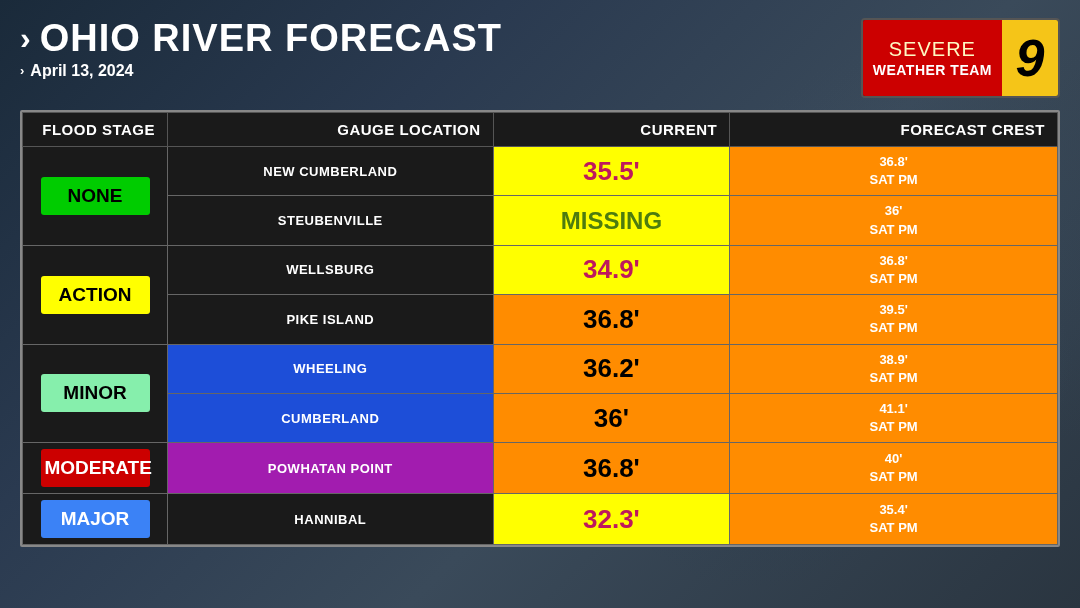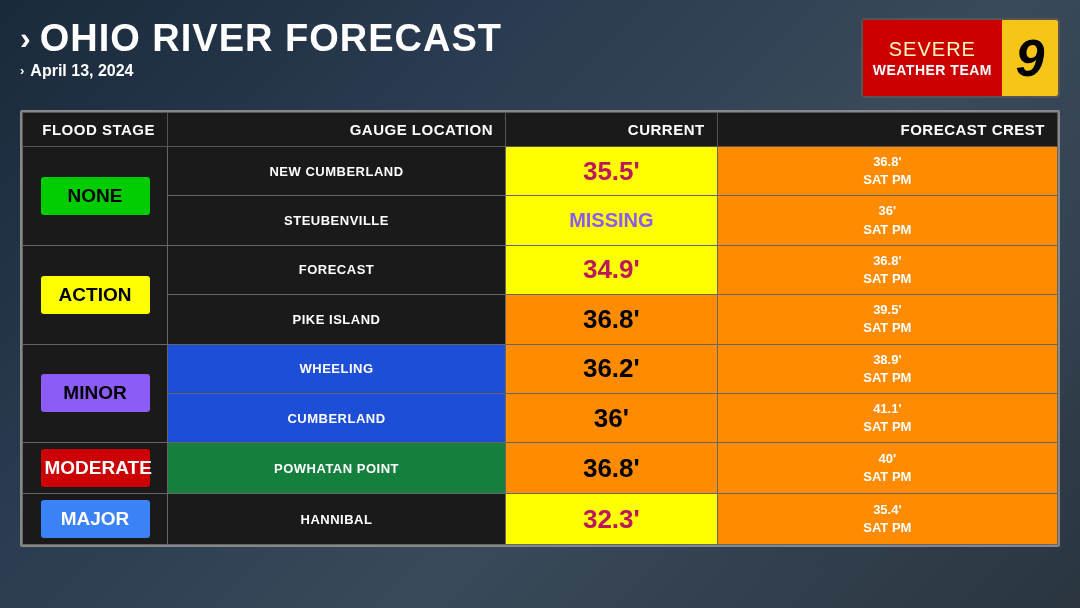--- a/index.html
+++ b/index.html
@@ -176,44 +176,44 @@
       border-radius: 3px;
       font-weight: 900;
       font-size: 19px;
       color: #000000;
       width: 109px;
       text-align: center;
     }
 
     .badge-none { background: #00cc00; color: #000; }
     .badge-action { background: #ffff00; color: #000; }
-    .badge-minor { background: #8b5cf6; color: #000; }
+    .badge-minor { background: #86efac; color: #000; }
     .badge-moderate { background: #cc0000; color: #fff; }
     .badge-major { background: #3b82f6; color: #fff; }
 
     .gauge-cell {
       background: #1a1a1a;
       color: #ffffff;
       font-size: 13px;
       font-weight: 700;
       letter-spacing: 0.5px;
     }
 
     
     .current-yellow { background: #ffff00; color: #be185d; font-size: 26px; font-weight: 900; }
-    .current-missing { background: #ffff00; color: #8b5cf6; font-size: 20px; font-weight: 900; }
+    .current-missing { background: #ffff00; color: #4d7c0f; font-size: 24px; font-weight: 900; }
     .current-orange { background: #ff8c00; color: #000000; font-size: 26px; font-weight: 900; }
 
     
     .crest-orange { background: #ff8c00; color: #ffffff; font-size: 13px; font-weight: 700; line-height: 1.4; }
 
     .row-none-1 .gauge-cell, .row-none-2 .gauge-cell { background: #1a1a1a; }
     .row-action-1 .gauge-cell, .row-action-2 .gauge-cell { background: #1a1a1a; }
     .row-minor-1 .gauge-cell, .row-minor-2 .gauge-cell { background: #1d4ed8; }
-    .row-moderate-1 .gauge-cell { background: #15803d; }
+    .row-moderate-1 .gauge-cell { background: #a21caf; }
     .row-major-1 .gauge-cell, .row-major-2 .gauge-cell { background: #1a1a1a; }
 
     .flood-stage-cell.rowspan-cell {
       border-right: 1px solid #666;
     }
   </style>
 </head>
 <body>
 
 <div class="bg-overlay"></div>
@@ -264,21 +264,21 @@
         <tr class="row-none-2">
           <td class="gauge-cell">STEUBENVILLE</td>
           <td class="current-missing">MISSING</td>
           <td class="crest-orange">36'<br>SAT PM</td>
         </tr>
 
         <tr class="row-action-1">
           <td class="flood-stage-cell rowspan-cell" rowspan="2">
             <span class="flood-badge badge-action">ACTION</span>
           </td>
-          <td class="gauge-cell">FORECAST</td>
+          <td class="gauge-cell">WELLSBURG</td>
           <td class="current-yellow">34.9'</td>
           <td class="crest-orange">36.8'<br>SAT PM</td>
         </tr>
         <tr class="row-action-2">
           <td class="gauge-cell">PIKE ISLAND</td>
           <td class="current-orange">36.8'</td>
           <td class="crest-orange">39.5'<br>SAT PM</td>
         </tr>
 
         <tr class="row-minor-1">

